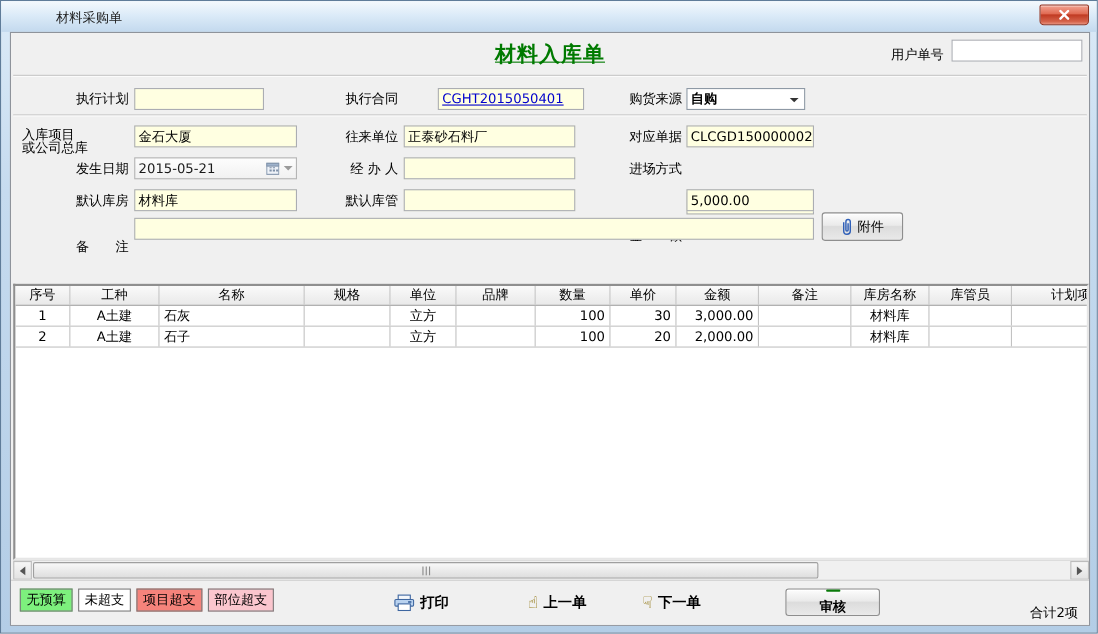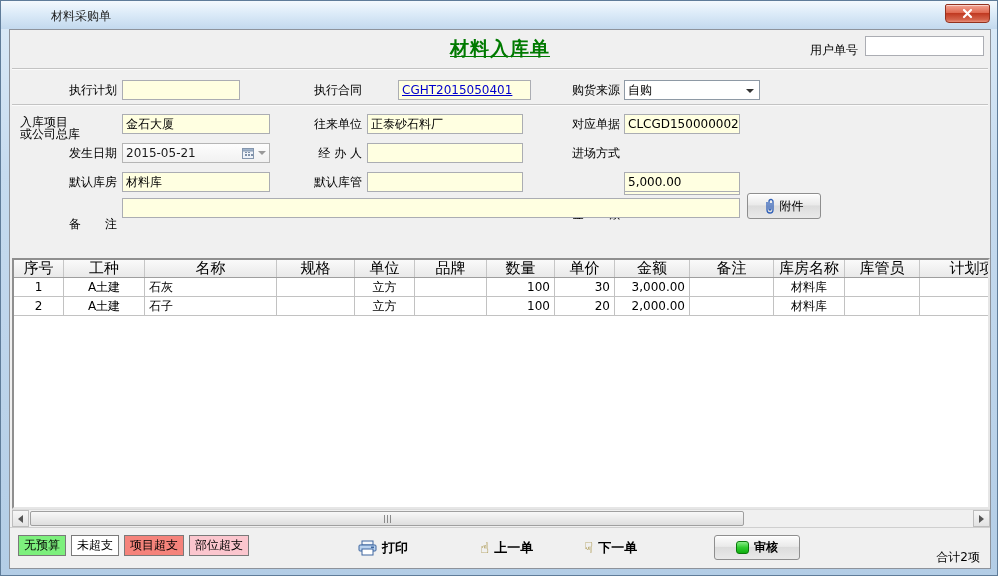--- a/index.html
+++ b/index.html
@@ -42,32 +42,32 @@
   .datebox { position:absolute; height:20px; background:linear-gradient(180deg,#fdfdfd,#f1f1f1);
     border:1px solid #b5b5b5; line-height:18px; padding:0 3px; color:#1a1a1a; }
   .datebox .icons { position:absolute; right:3px; top:3px; display:flex; align-items:center; gap:4px; }
   .datebox .arrow { width:0; height:0; border-left:4px solid transparent;
     border-right:4px solid transparent; border-top:4px solid #9a9a9a; }
 
   .btn { background:linear-gradient(180deg,#fdfdfd,#eaeaea 45%,#dcdcdc 50%,#e9e9e9);
     border:1px solid #8e8e8e; border-radius:3px; box-shadow:inset 0 1px 0 #fff;
     display:flex; align-items:center; justify-content:center; gap:5px; cursor:pointer; }
   .attach-btn { position:absolute; left:737px; top:163px; width:74px; height:26px; }
-  .audit-btn  { position:absolute; left:704px; top:7px; width:86px; height:25px; font-weight:bold; }
+  .audit-btn  { position:absolute; left:704px; top:7px; width:86px; height:25px; font-weight:bold;flex-direction:column; }
   .audit-glyph { width:13px; height:13px; border:1px solid #0a7a0a; border-radius:3px;
     background:linear-gradient(180deg,#86ec86,#2ecc2e 50%,#0fae0f); }
 
   .grid-wrap { position:absolute; left:2px; top:228px; width:978px; height:251px;
     background:#fff; overflow:hidden;
     border:2px solid; border-color:#8f8f8f #e6e6e6 #e6e6e6 #8f8f8f; }
   .grid { width:1030px; }
   .grid-header { display:flex; height:18px; background:linear-gradient(180deg,#fafafa,#e9e9e9);
     border-bottom:1px solid #9e9e9e; }
   .grid-header .cell { border-right:1px solid #c6c6c6; display:flex; align-items:center;
-    justify-content:center; font-size:15px; overflow:hidden; white-space:nowrap; }
+    justify-content:center; font-size:12px; overflow:hidden; white-space:nowrap; }
   .grid-row { display:flex; height:19px; border-bottom:1px solid #c2c2c2; }
   .grid-row .cell { border-right:1px solid #c2c2c2; display:flex; align-items:center;
     padding:0 4px; font-size:12px; overflow:hidden; white-space:nowrap; }
   .al-c { justify-content:center; } .al-r { justify-content:flex-end; } .al-l { justify-content:flex-start; }
 
   .hscroll { position:absolute; left:2px; top:479px; width:978px; height:17px;
     background:#f0f0f0; border-top:1px solid #dcdcdc; }
   .sb-arrow { position:absolute; top:0; width:17px; height:17px;
     background:linear-gradient(180deg,#f6f6f6,#e3e3e3); border:1px solid #bdbdbd;
     display:flex; align-items:center; justify-content:center; cursor:pointer; }
@@ -106,21 +106,21 @@
     <span class="lab userno-label" style="width:60px;">用户单号</span>
     <div class="inp userno-input" style="background:#fff;"><span></span></div>
 
     <div class="divider" style="top:38px;"></div>
 
     <span class="lab" style="left:10px;top:50px;width:97px;">执行计划</span>
     <div class="inp" style="left:112px;top:50px;width:118px;"><span></span></div>
     <span class="lab" style="left:255px;top:50px;width:97px;">执行合同</span>
     <div class="inp link" style="left:372px;top:50px;width:133px;margin-left:16px;"><span>CGHT2015050401</span></div>
     <span class="lab" style="left:513px;top:50px;width:97px;">购货来源</span>
-    <div class="combo" style="left:614px;top:50px;width:136px;">
+    <div class="combo" style="left:614px;top:50px;width:108px;font-weight:bold;">
       <span>自购</span>
       <span class="arrow"></span>
     </div>
 
     <div class="divider" style="top:74px;"></div>
 
     <span class="lab2" style="left:10px;top:86px;width:97px;"><span>入库项目</span><br><span>或公司总库</span></span>
     <div class="inp" style="left:112px;top:84px;width:148px;"><span>金石大厦</span></div>
     <span class="lab" style="left:255px;top:84px;width:97px;">往来单位</span>
     <div class="inp" style="left:357px;top:84px;width:156px;"><span>正泰砂石料厂</span></div>

